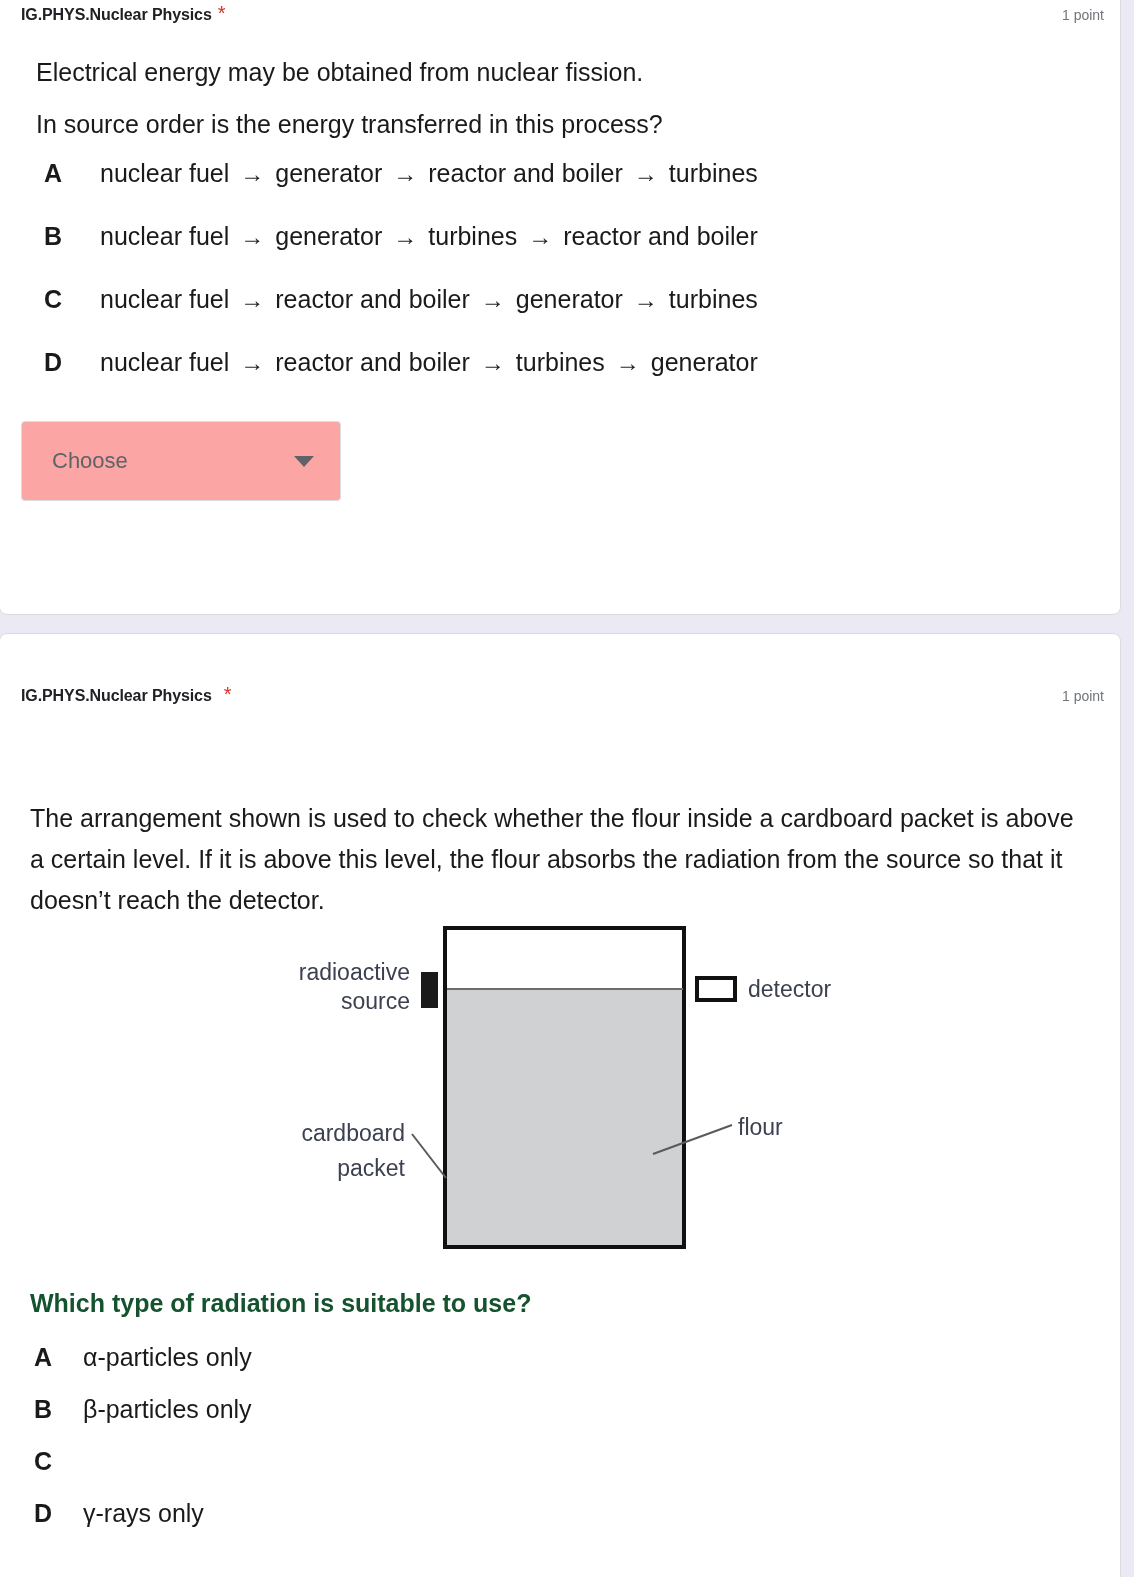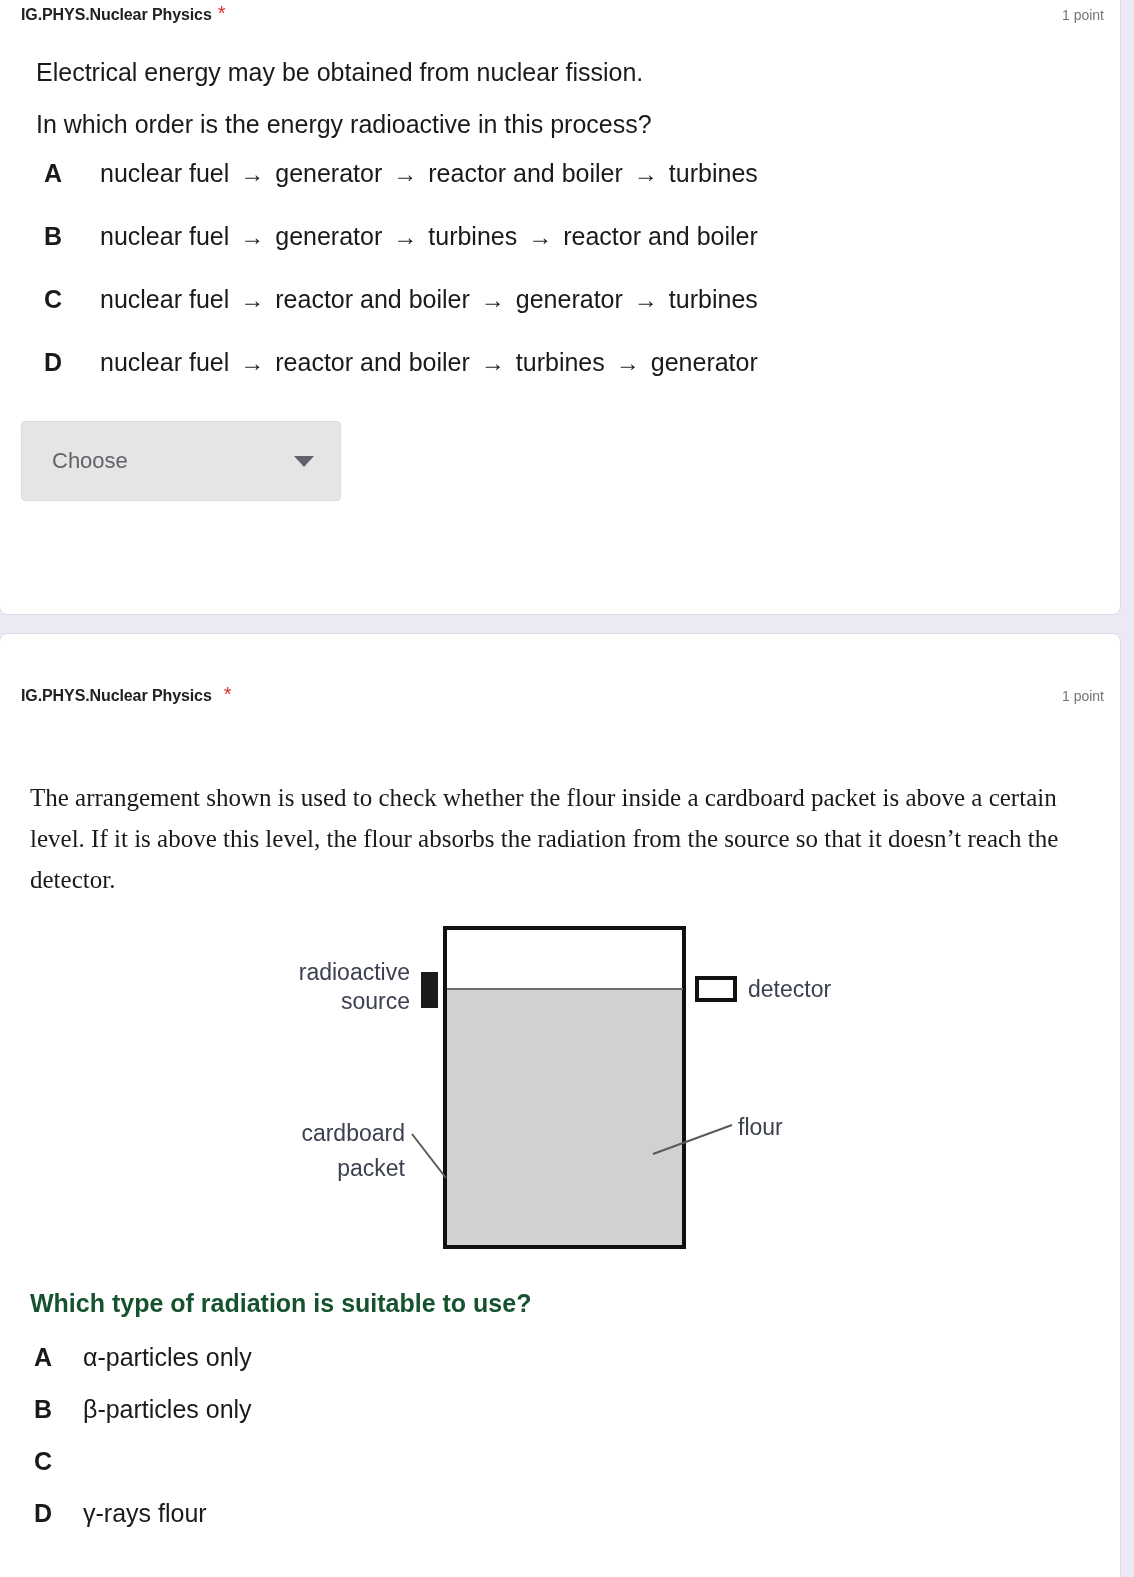--- a/index.html
+++ b/index.html
@@ -118,21 +118,21 @@
   
   .dropdown {
     position: absolute;
     left: 21px;
     top: 478px;
     width: 320px;
     height: 80px;
     box-sizing: border-box;
     border: 1px solid #dadce0;
     border-radius: 4px;
-    background: #e5e5e5;
+    background: #fca5a5;
     display: flex;
     align-items: center;
     justify-content: space-between;
     padding: 0 26px 0 30px;
     cursor: pointer;
   }
   .dropdown-label {
     font-size: 22px;
     color: #5f6368;
   }
@@ -146,21 +146,21 @@
 
   
   .q2-para {
     position: absolute;
     left: 30px;
     width: 1060px;
     font-size: 25px;
     line-height: 41px;
     color: #1a1a1a;
   }
-  #q2-para { top: 143px; font-family: Liberation Serif, serif; }
+  #q2-para { top: 164px; }
 
   .q2-ask {
     position: absolute;
     left: 30px;
     top: 655px;
     font-size: 25px;
     color: #14532d;
     white-space: nowrap;
     font-weight: bold;
   }
@@ -202,21 +202,21 @@
 
   <div class="q-header">
     <div class="q-title-wrap">
       <span class="q-title">IG.PHYS.Nuclear Physics</span>
       <span class="q-required">*</span>
     </div>
     <span class="q-points">1 point</span>
   </div>
 
   <div class="stem" id="stem-line-1">Electrical energy may be obtained from nuclear fission.</div>
-  <div class="stem" id="stem-line-2">In which order is the energy radioactive in this process?</div>
+  <div class="stem" id="stem-line-2">In source order is the energy transferred in this process?</div>
 
   <div class="opt-row" id="q1-opt-0">
     <span class="opt-letter">A</span>
     <span>nuclear fuel</span>
     <span class="opt-arrow">→</span>
     <span>generator</span>
     <span class="opt-arrow">→</span>
     <span>reactor and boiler</span>
     <span class="opt-arrow">→</span>
     <span>turbines</span>
@@ -310,16 +310,16 @@
   </div>
   <div class="q2-opt" id="q2-opt-1">
     <span class="opt-letter">B</span>
     <span>β-particles only</span>
   </div>
   <div class="q2-opt" id="q2-opt-2">
     <span class="opt-letter">C</span>
   </div>
   <div class="q2-opt" id="q2-opt-3">
     <span class="opt-letter">D</span>
-    <span>γ-rays flour</span>
+    <span>γ-rays only</span>
   </div>
 
 </section>
 
 </body></html>

